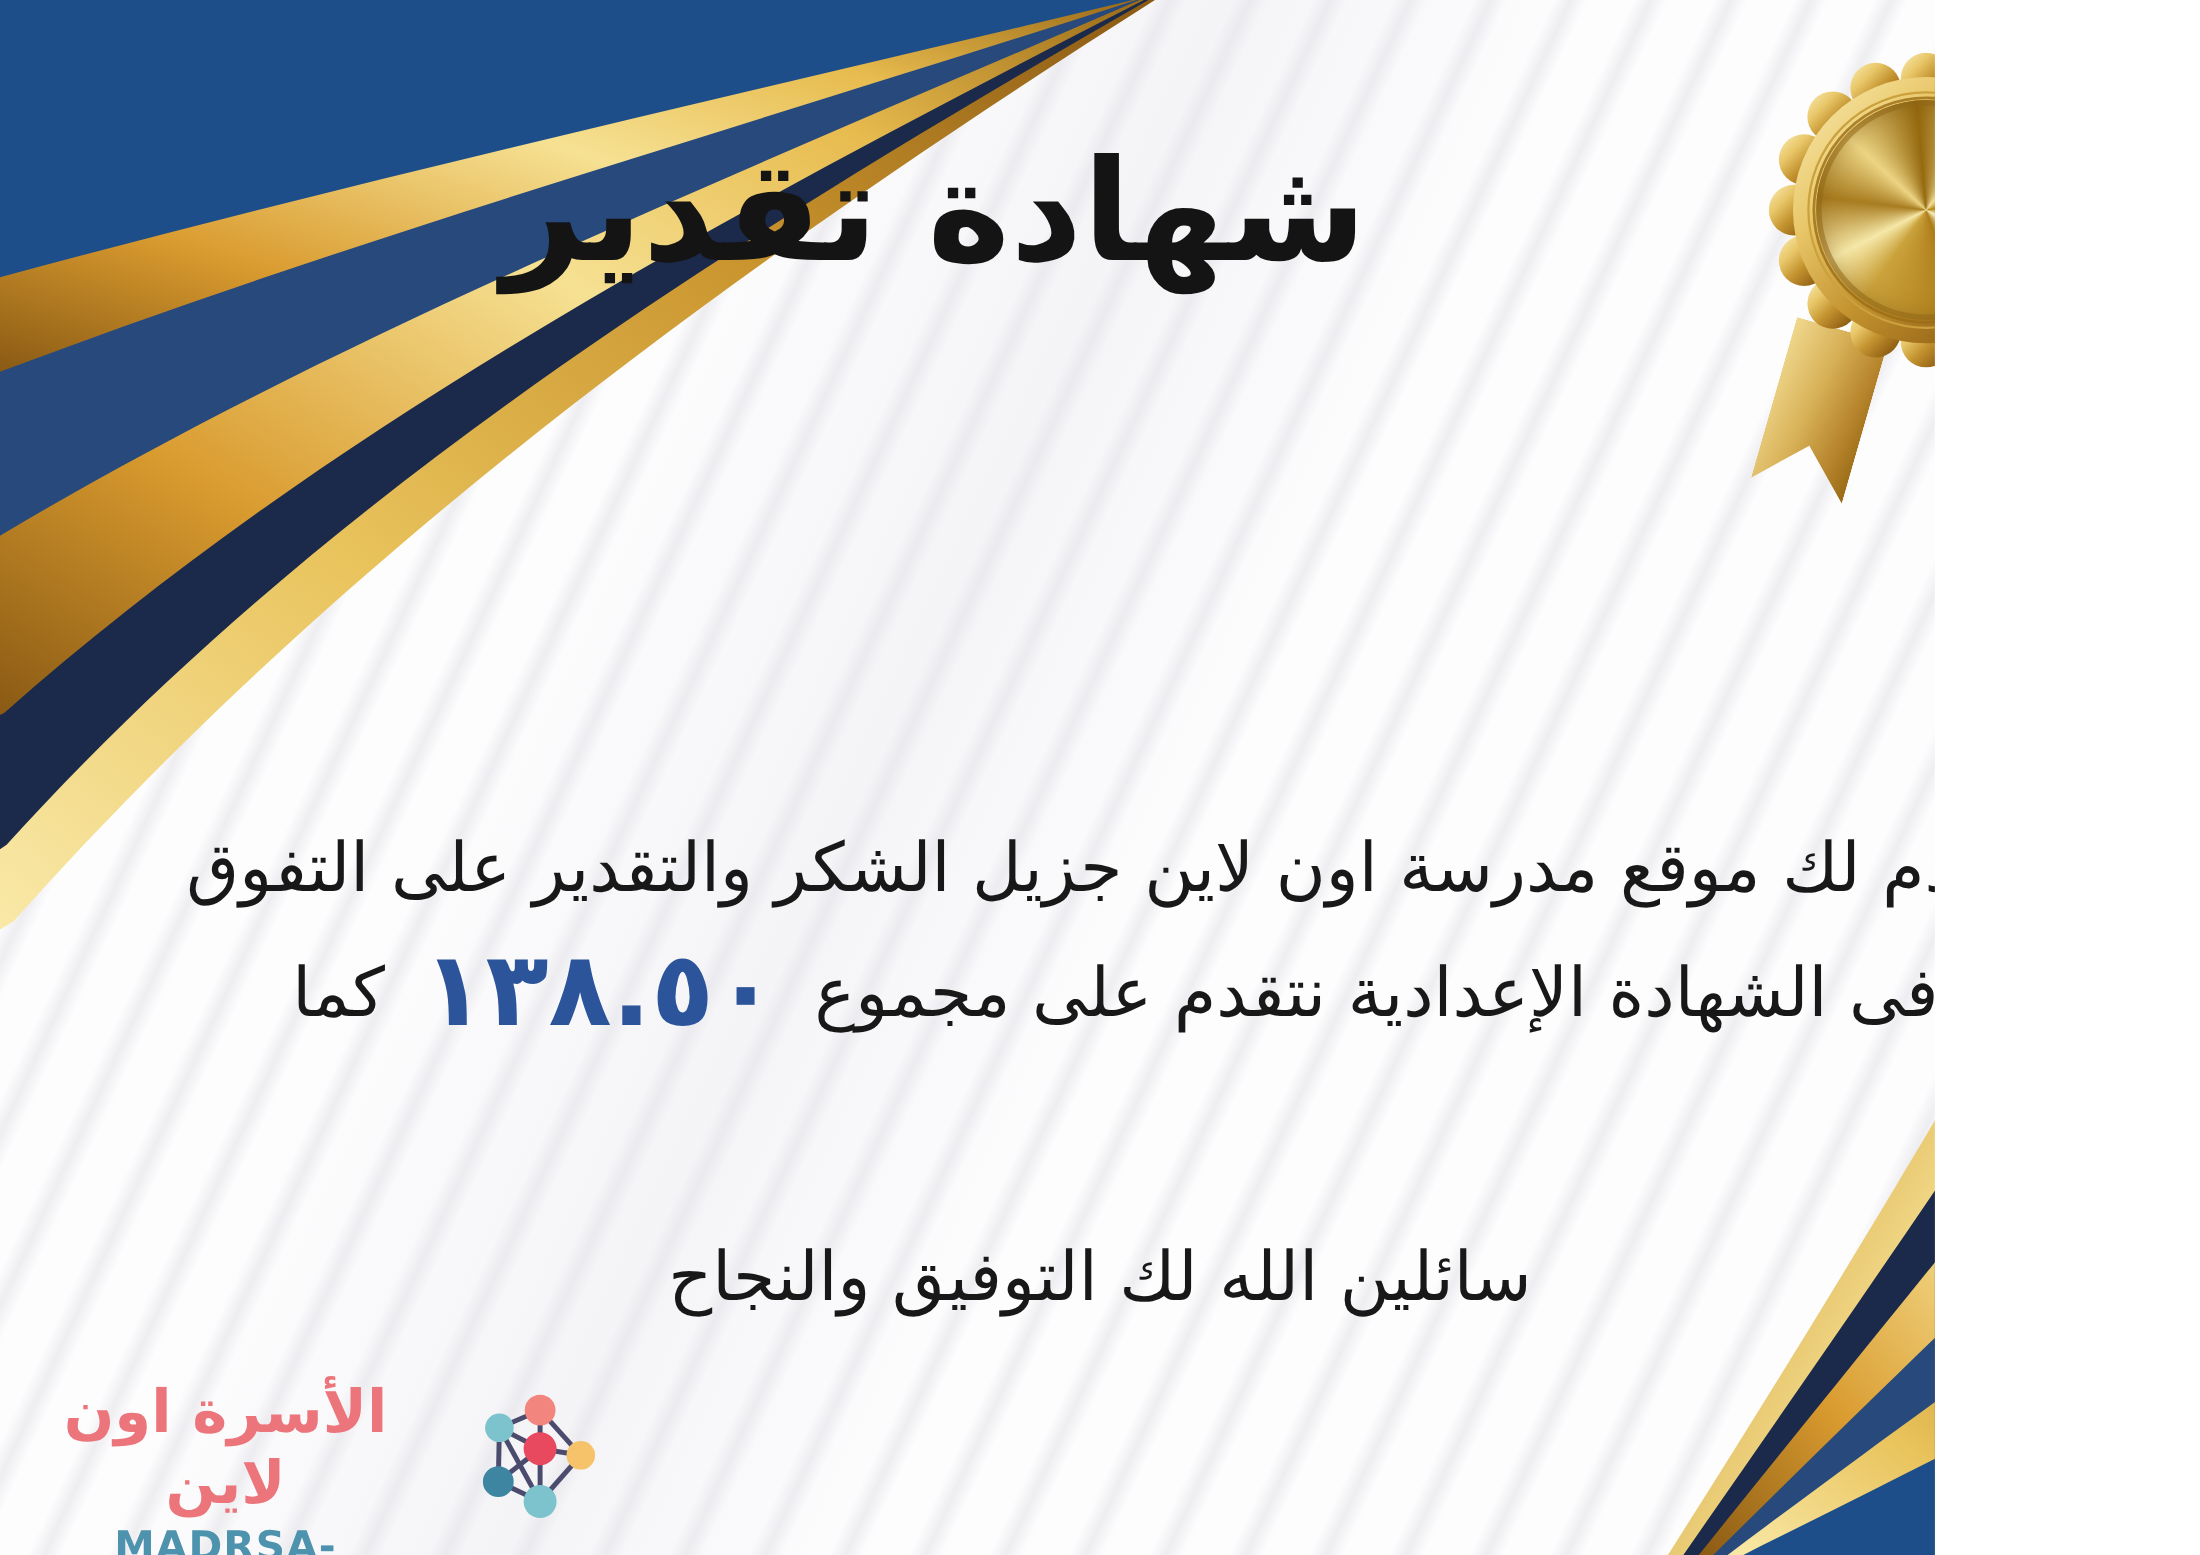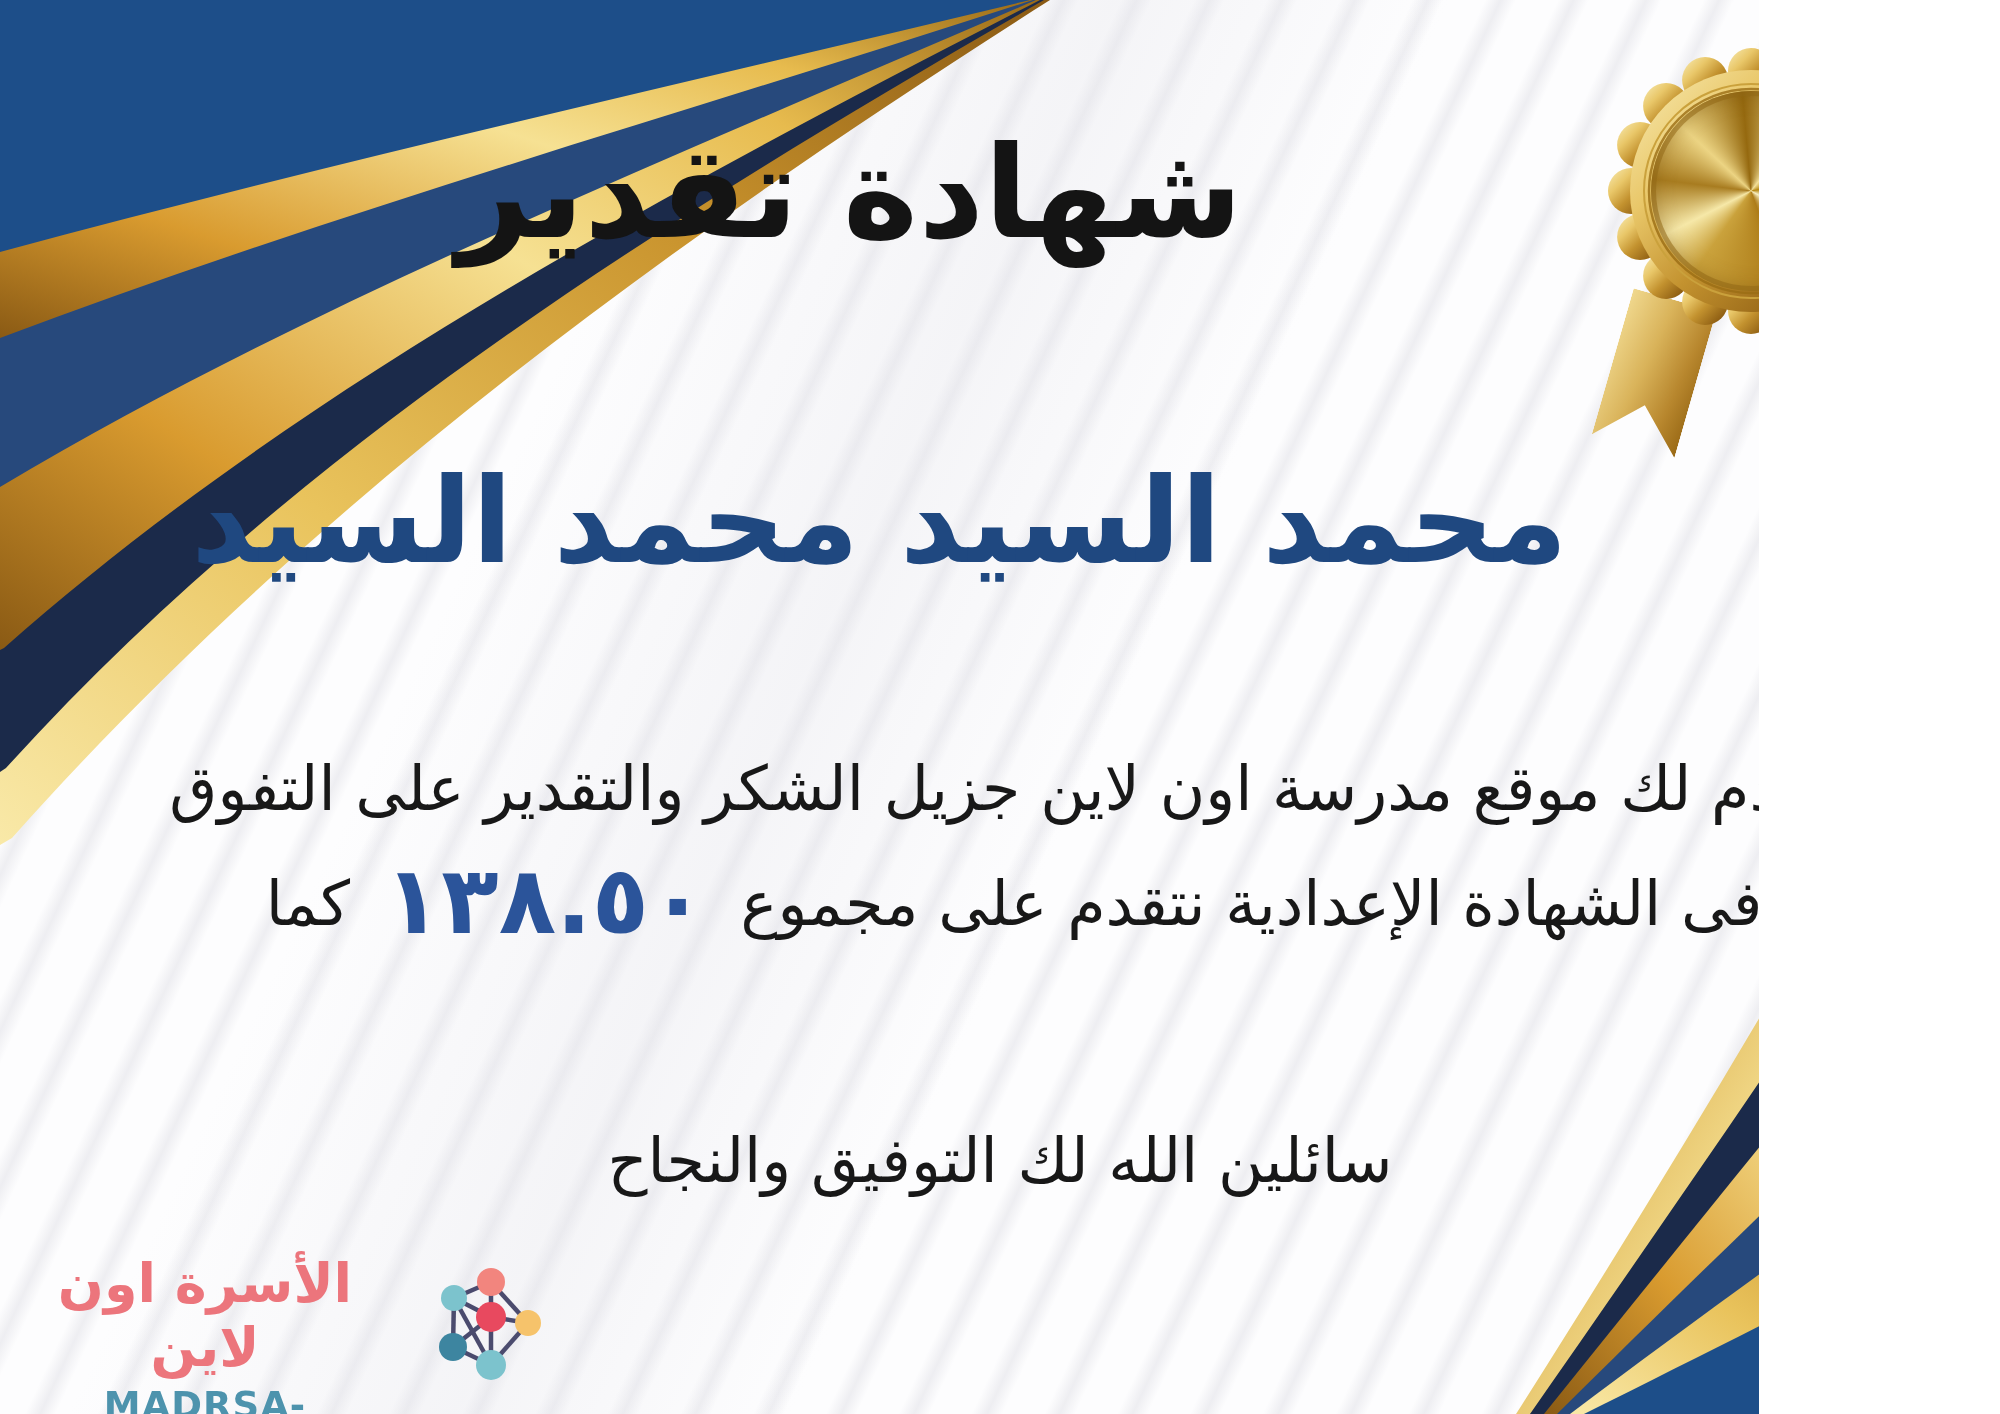--- a/index.html
+++ b/index.html
@@ -133,21 +133,20 @@
           <circle cx="253.9" cy="97.1" r="23"></circle>
         <circle cx="143" cy="143" r="121"></circle>
       </g>
       <circle cx="143" cy="143" r="107" fill="none" stroke="#caa13c" stroke-width="2"></circle>
       <circle cx="143" cy="143" r="102" fill="none" stroke="#9a6d14" stroke-width="2.5" opacity="0.8"></circle>
     </svg>
     <div class="medal-disc"></div>
   </div>
 
   <div class="cert-title">شهادة تقدير</div>
-  <div class="cert-name">محمد السيد محمد السيد</div>
 
   <div class="body-line line1">يقدم لك موقع مدرسة اون لاين جزيل الشكر والتقدير على التفوق</div>
 
   <div class="body-line line2"><span>فى الشهادة الإعدادية نتقدم على مجموع</span><span class="score">١٣٨.٥٠</span><span class="suffix-word">كما</span></div>
 
   <div class="body-line line4">سائلين الله لك التوفيق والنجاح</div>
 
   <div class="logo-text">
     <div class="logo-arabic">الأسرة اون لاين</div>
     <div class="logo-url">MADRSA-ONLINE.COM</div>

